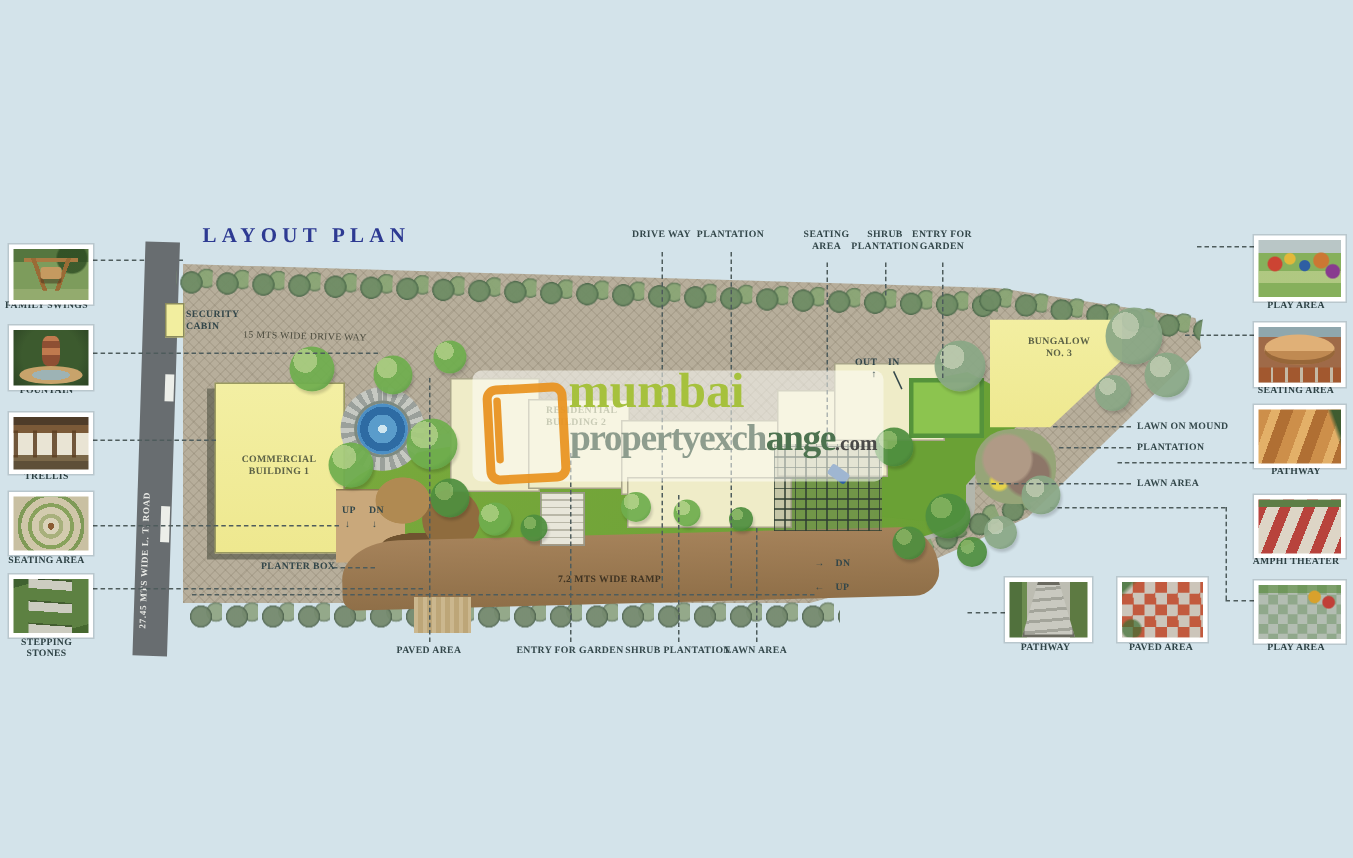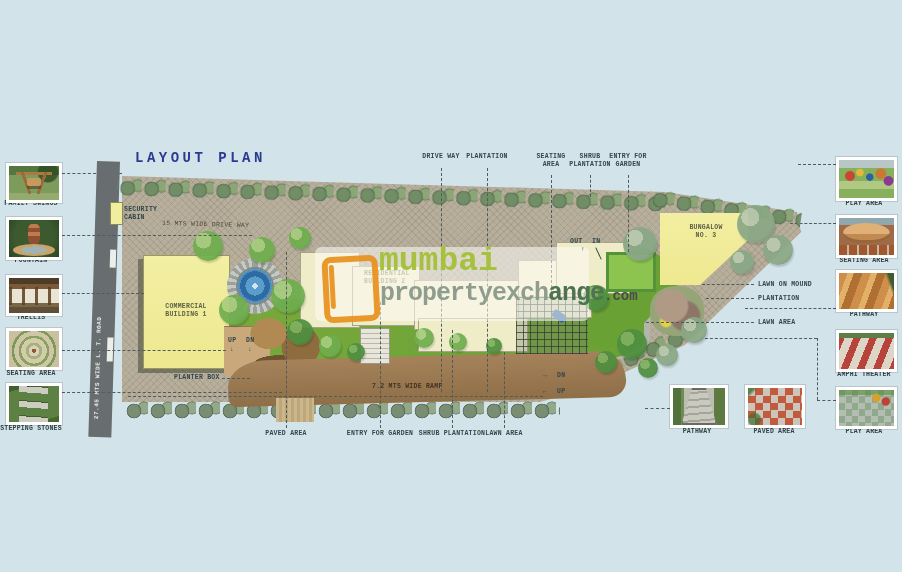--- a/index.html
+++ b/index.html
@@ -1,17 +1,17 @@
 <!DOCTYPE html>
 <html><head>
 <meta charset="utf-8">
 <style>
   html,body{margin:0;padding:0;}
   #stage{position:relative;width:902px;height:572px;background:#d3e3ea;overflow:hidden;
-         font-family:Liberation Mono, monospace;}
+         font-family:Liberation Serif, serif;}
   .abs{position:absolute;}
   
   .title{font-weight:700;font-size:14px;color:#2d3a92;letter-spacing:3.5px;}
   .lbl{position:absolute;font-weight:700;font-size:6.5px;line-height:1.2;color:#33474a;
        letter-spacing:.25px;text-transform:uppercase;white-space:pre-line;}
   .c{text-align:center;transform:translateX(-50%);}
   .glbl{position:absolute;font-weight:700;font-size:6.5px;line-height:1;color:#2f4346;
         letter-spacing:.2px;text-align:center;text-transform:uppercase;}
   
   .hd{position:absolute;border-top:1px dashed #4e5c5c;height:0;}

